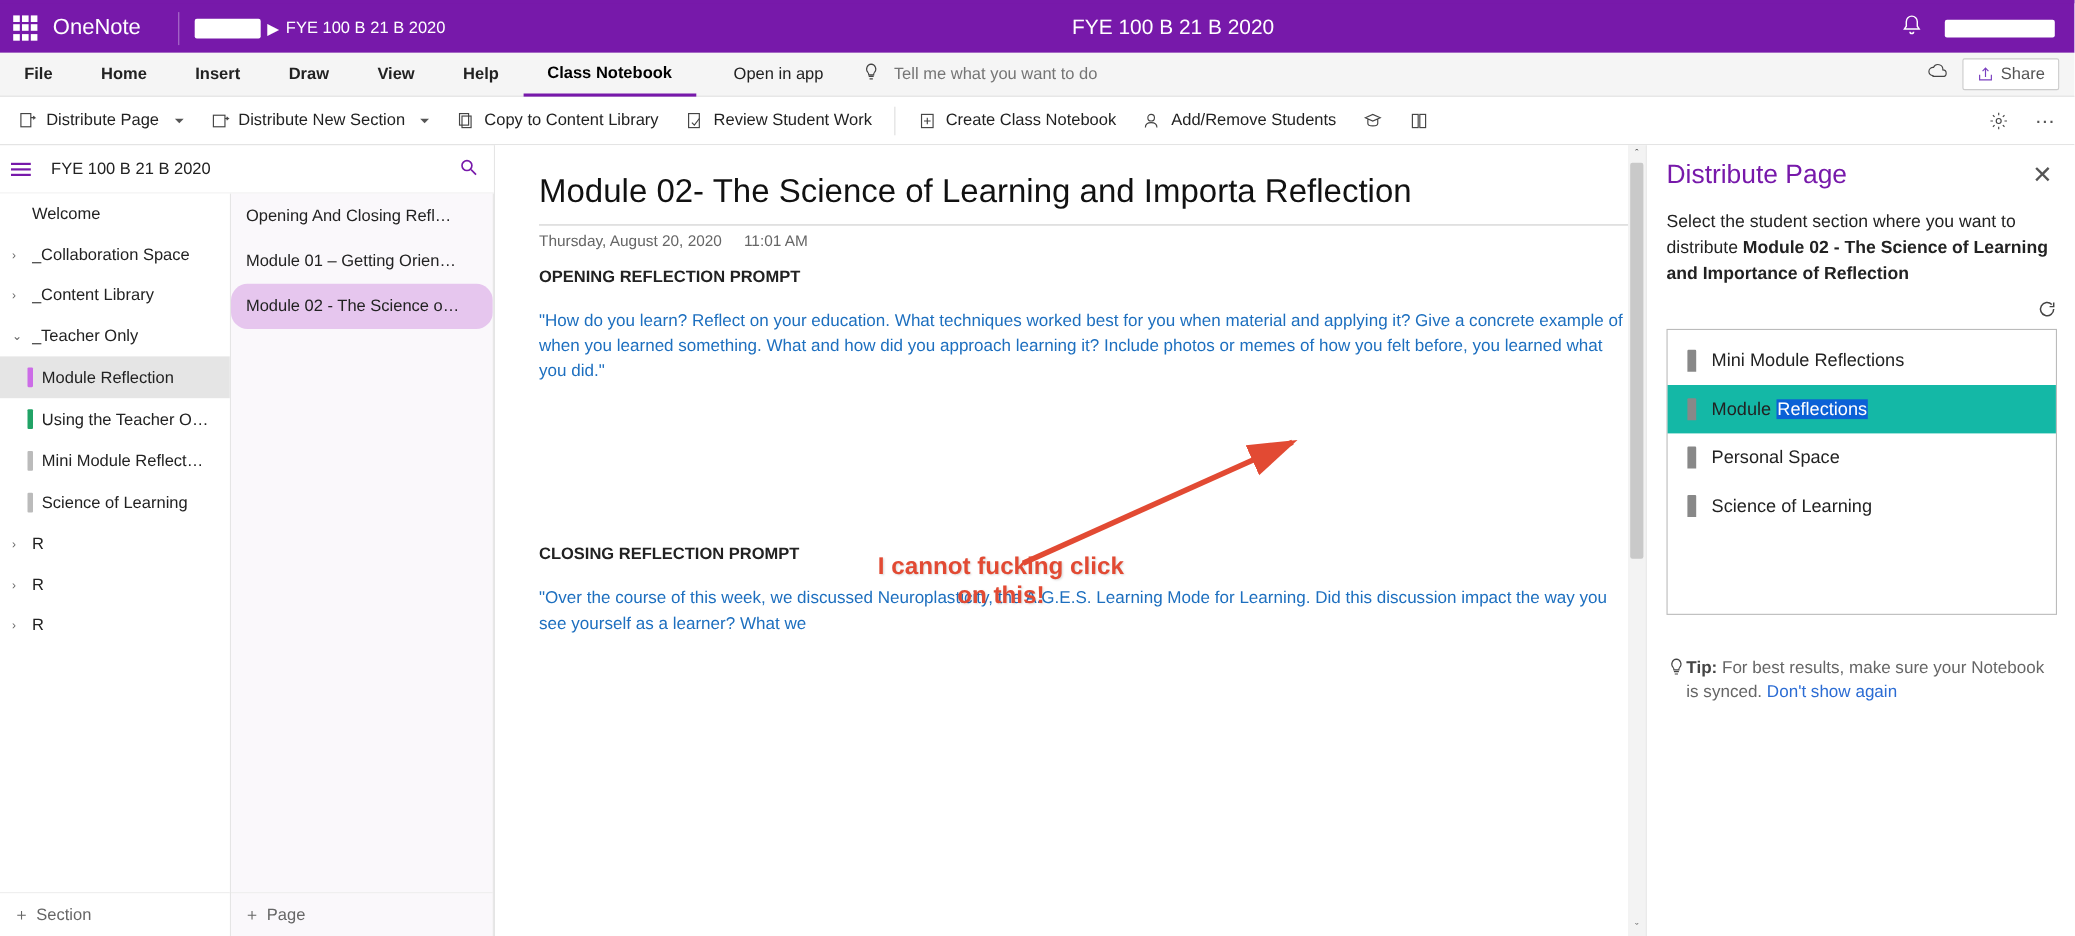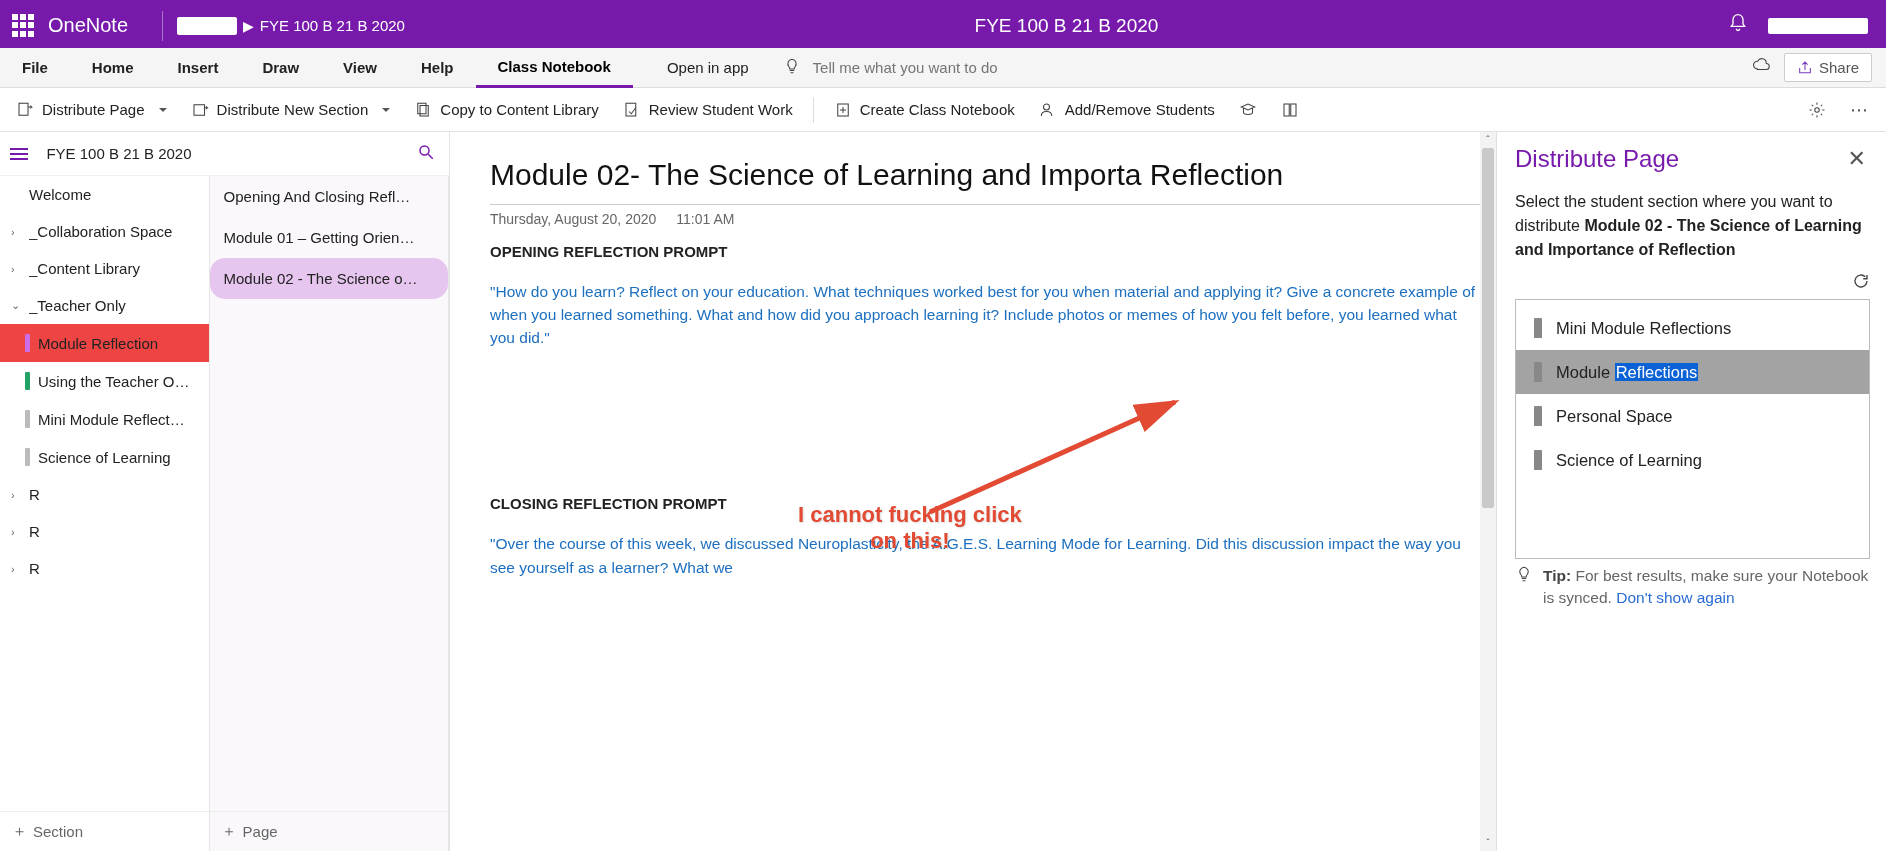--- a/index.html
+++ b/index.html
@@ -83,21 +83,21 @@
   .sec-item {
     display:flex; align-items:center; gap:8px;
     padding:10px 10px 10px 6px;
     font-size:15px; color:#222; cursor:pointer;
     border-left:5px solid transparent;
     white-space:nowrap; overflow:hidden; text-overflow:ellipsis;
   }
   .sec-item .exp { width:10px; font-size:11px; color:#666;}
   .sec-item.level1 { padding-left: 20px; }
   .sec-item .bar { width:5px; height:18px; border-radius:1px; background:#888; flex-shrink:0;}
-  .sec-item.active { background:#ef4444; }
+  .sec-item.active { background:#e5e5e5; }
   .sec-item.active .bar { background:#cc6ce7; }
   .sec-item.green .bar { background:#21a366;}
   .sec-item.gray .bar { background:#bbb;}
   .sec-item .label { overflow:hidden; text-overflow:ellipsis;}
 
   .add-section { padding:10px 12px; color:#666; font-size:15px; border-top:1px solid #eee; display:flex; align-items:center; gap:6px;}
 
   
   .nav-pages {
     width: 240px;
@@ -184,23 +184,23 @@
   .side-pane .pane-head { display:flex; align-items:center; justify-content:space-between; margin-bottom:14px;}
   .side-pane .pane-title { color:#7719aa; font-size:24px; font-weight:400;}
   .side-pane .close { font-size:22px; color:#555; cursor:pointer; padding:4px;}
   .side-pane .desc { font-size:16px; line-height:1.5; margin-bottom:10px;}
   .side-pane .desc b { font-weight:600;}
   .side-pane .refresh-row { text-align:right; margin-bottom:6px;}
   .side-pane .refresh-row svg { width:18px; height:18px;}
   .side-pane .dest-box { border:1px solid #bbb; padding:6px 0; flex-shrink:0; min-height:260px;}
   .dest-item { display:flex; align-items:center; gap:14px; padding:12px 18px; font-size:16.5px; cursor:pointer;}
   .dest-item .tab-icon { width:8px; height:20px; background:#888; border-radius:1px 1px 0 0; flex-shrink:0;}
-  .dest-item.hover { background:#a3a3a3;}
+  .dest-item.hover { background:#14b8a6;}
   .dest-item .hl { background:#0b61d6; color:#fff; padding:0 1px;}
-  .side-pane .tip { margin-top:6px; display:flex; gap:10px; color:#666; font-size:15.5px; line-height:1.45;}
+  .side-pane .tip { margin-top:38px; display:flex; color:#666; font-size:15.5px; line-height:1.45;}
   .side-pane .tip .bulb { color:#666;}
   .side-pane .tip b { color:#444; font-weight:600;}
   .side-pane .tip a { color:#2b6cd4; text-decoration:none;}
 
   
   .ico { width:18px; height:18px; flex-shrink:0; }
   .ico path, .ico line, .ico rect, .ico circle, .ico polyline { stroke:#444; stroke-width:1.4; fill:none;}
 </style>
 </head>
 <body>

